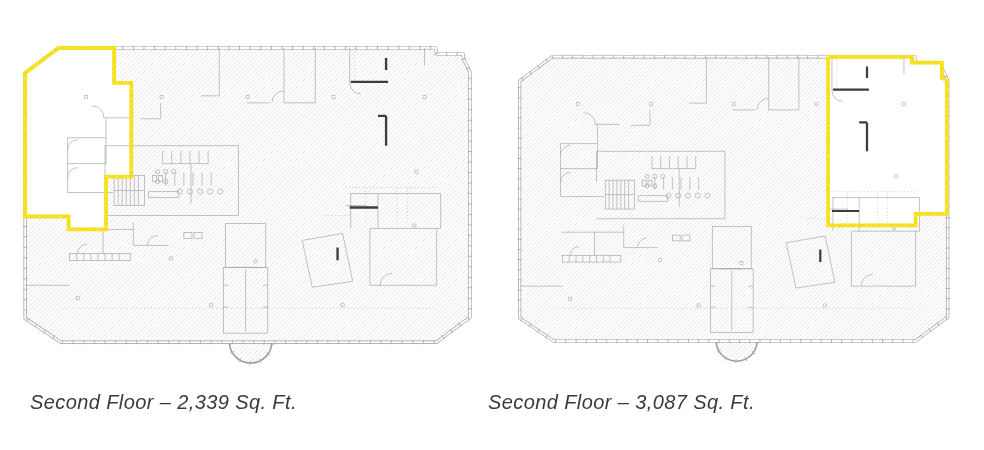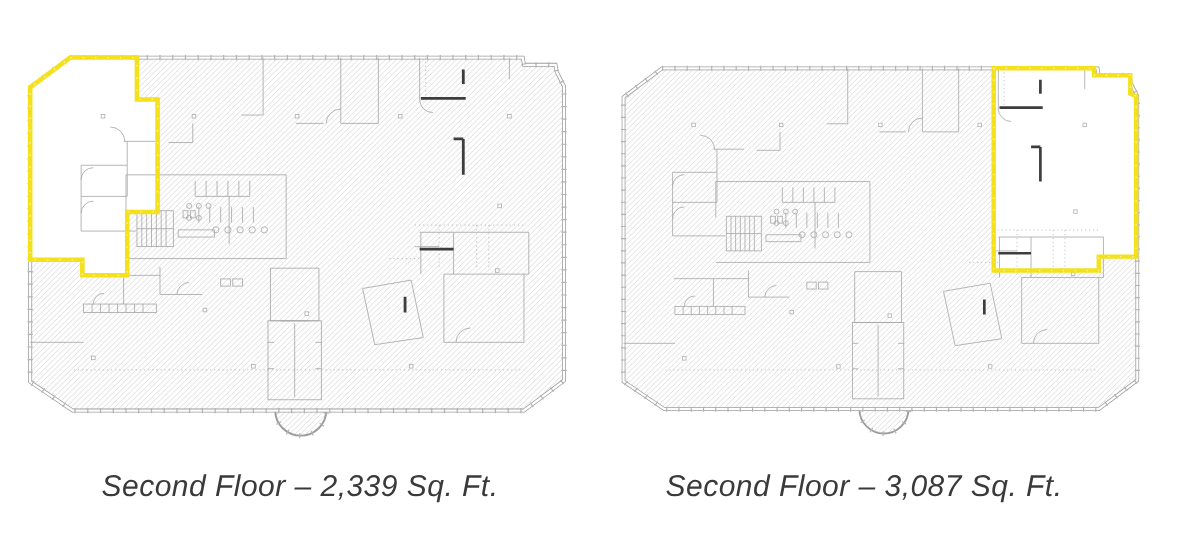--- a/index.html
+++ b/index.html
@@ -10,23 +10,22 @@
     --bold-wall:#3d3d3d;
     --caption-text:#3a3a3a;
     --background:#ffffff;
   }
   html,body{margin:0;padding:0;}
   body{background:var(--background);font-family:"Liberation Sans",sans-serif;}
   .canvas{position:relative;width:984px;height:450px;background:var(--background);overflow:hidden;}
   .plans-svg{position:absolute;left:0;top:0;}
   .caption{
     position:absolute;top:391px;height:32px;
-    text-align:center;
     font-style:italic;
-    font-size:25px;
+    font-size:20px;
     letter-spacing:0.4px;
     color:var(--caption-text);
     white-space:nowrap;
   }
   
   .suite-fill{fill:#ffffff;stroke:none;}
   .suite-stroke{fill:none;stroke:var(--highlight-yellow);stroke-width:3.8;stroke-linejoin:miter;}
   .suite-dash{fill:none;stroke:#ffffff;stroke-width:1.1;stroke-dasharray:1.2 9;opacity:.65;}
   .hatch-line{stroke:var(--hatch-line);stroke-width:0.55;}
   .wall-fill{fill:url(#hatch);stroke:none;}
@@ -160,15 +159,15 @@
       <g clip-path="url(#clipR)">
         <use href="#plan-interior"></use>
         <use href="#plan-bold"></use>
       </g>
       <use href="#suiteR" class="suite-stroke"></use>
       <use href="#suiteR" class="suite-dash"></use>
     </g>
   </svg>
 
   <div class="caption" style="left:30px;width:440px;">Second Floor – 2,339 Sq. Ft.</div>
-  <div class="caption" style="left:500px;width:440px;">Second Floor – 3,087 Sq. Ft.</div>
+  <div class="caption" style="left:488px;width:440px;">Second Floor – 3,087 Sq. Ft.</div>
 
 </div>
 
 </body></html>

